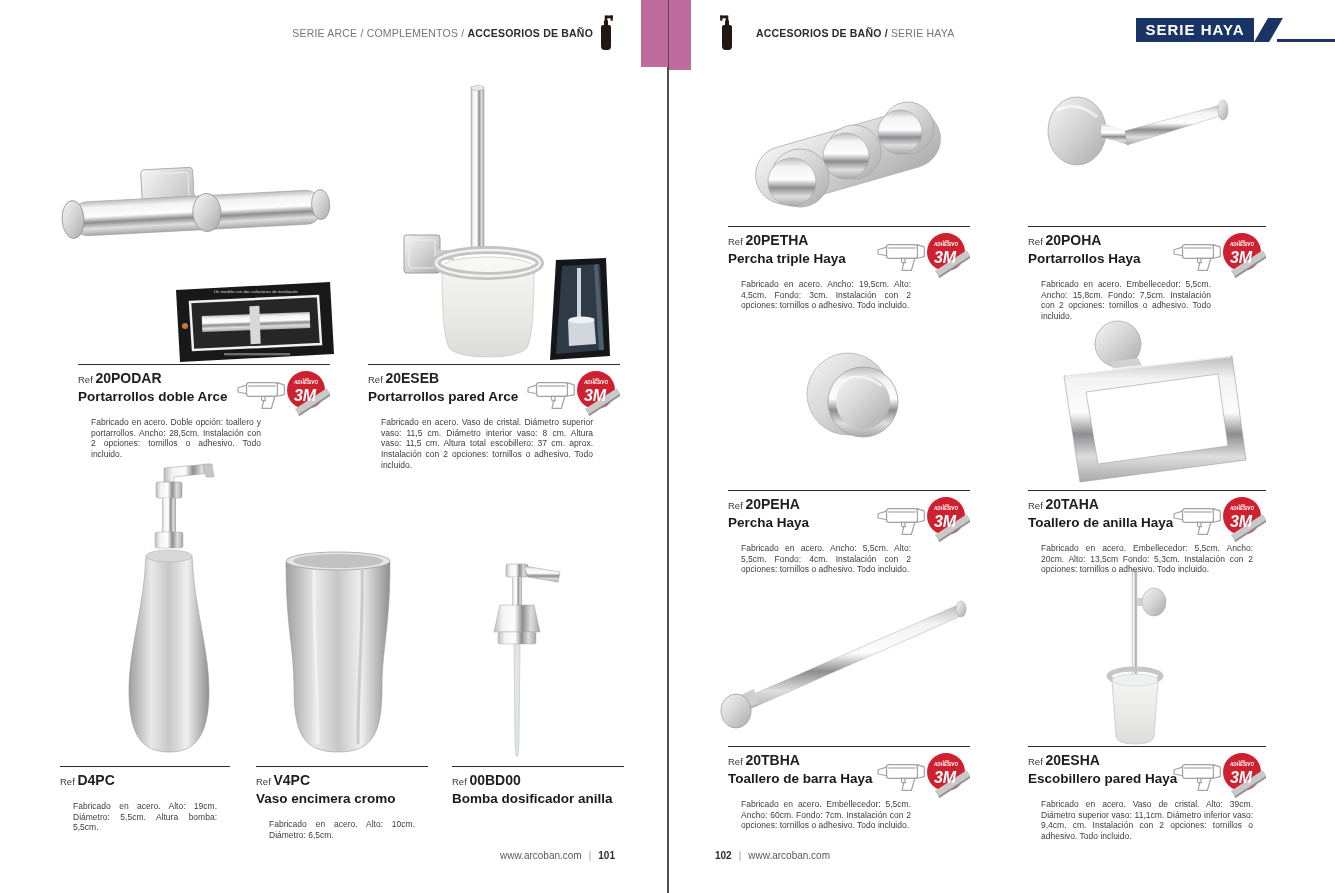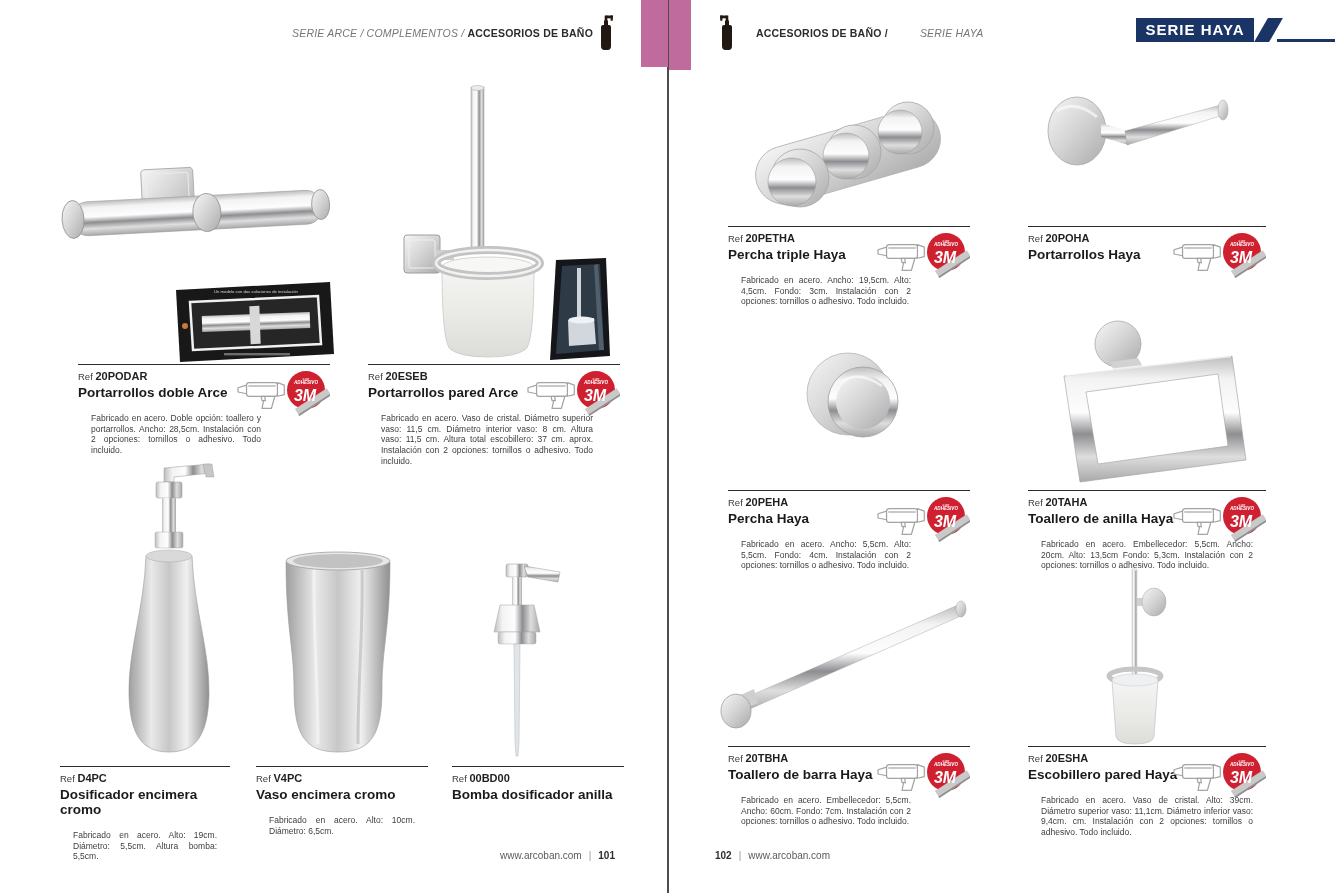--- a/index.html
+++ b/index.html
@@ -5,33 +5,33 @@
   html,body{margin:0;padding:0;background:#e9e9e9;}
   #canvas{position:relative;width:1335px;height:893px;background:#ffffff;overflow:hidden;
           font-family:"Liberation Sans", sans-serif;color:#222;}
   
   .spine{position:absolute;left:667px;top:0;width:2px;height:893px;background:#4d4d4d;}
   .pink{position:absolute;top:0;background:#c06b9d;}
   .pink-l{left:641px;width:27px;height:67px;}
   .pink-r{left:669px;width:22px;height:70px;}
   
   .hdr{position:absolute;font-size:10.5px;letter-spacing:.2px;white-space:nowrap;}
-  .bc-muted{font-style:italic;color:#767676;margin-left:29px;}
+  .bc-muted{color:#767676;}
   .bc-bold{font-weight:bold;color:#2b2b2b;margin-top:16px;}
   .disp{position:absolute;width:20px;height:38px;}
   .serie-badge{position:absolute;left:1136px;top:18px;width:118px;height:24px;background:#1a3466;
                color:#fff;font-size:15px;font-weight:bold;letter-spacing:1px;text-align:center;
                line-height:24px;}
   .serie-slash{position:absolute;left:1261px;top:18px;width:15px;height:24px;background:#1a3466;
                transform:skewX(-30deg);}
   .serie-line{position:absolute;left:1277px;top:39px;width:58px;height:3px;background:#1a3466;}
   
   .card{position:absolute;border-top:1.5px solid #2c2c2c;padding-top:5px;}
   .ref{font-size:9.5px;color:#3a3a3a;}
-  .ref .ref-c{font-weight:bold;color:#1f1f1f;font-size:11px;}
+  .ref .ref-c{font-weight:bold;color:#1f1f1f;font-size:14px;}
   .title{font-size:13.5px;font-weight:bold;color:#1a1a1a;margin:3px 0 2px 0;}
   .desc{font-size:8.5px;line-height:1.26;color:#3d3d3d;margin:13px;text-align:justify;}
   .w66{width:170px;}
   .w88{width:212px;}
   .tools{position:absolute;top:5px;right:0;width:94px;height:46px;}
   .drill{position:absolute;left:0;top:4px;width:52px;height:36px;}
   .badge3m{position:absolute;right:0;top:0;width:44px;height:46px;}
   
   .img{position:absolute;}
   
@@ -291,21 +291,20 @@
           <use href="#sym-badge3m"></use>
         </svg>
     </div>
   </div>
 
   <div class="card" style="left:60px;top:766px;width:170px;">
     <div class="ref">
       <span class="ref-l">Ref</span>
       <span class="ref-c">D4PC</span>
     </div>
-    <div class="title">Dosificador encimera cromo</div>
     <p class="desc">Fabricado en acero. Alto: 19cm. Diámetro: 5,5cm. Altura bomba: 5,5cm.</p>
   </div>
 
   <div class="card" style="left:256px;top:766px;width:172px;">
     <div class="ref">
       <span class="ref-l">Ref</span>
       <span class="ref-c">V4PC</span>
     </div>
     <div class="title">Vaso encimera cromo</div>
     <p class="desc">Fabricado en acero. Alto: 10cm. Diámetro: 6,5cm.</p>
@@ -335,20 +334,21 @@
         </svg>
     </div>
   </div>
 
   <div class="card" style="left:1028px;top:226px;width:238px;">
     <div class="ref">
       <span class="ref-l">Ref</span>
       <span class="ref-c">20POHA</span>
     </div>
     <div class="title">Portarrollos Haya</div>
+    <p class="desc w66">Fabricado en acero. Embellecedor: 5,5cm. Ancho: 15,8cm. Fondo: 7,5cm. Instalación con 2 opciones: tornillos o adhesivo. Todo incluido.</p>
     <div class="tools">
       <svg class="drill">
           <use href="#sym-drill"></use>
         </svg>
       <svg class="badge3m">
           <use href="#sym-badge3m"></use>
         </svg>
     </div>
   </div>
 

